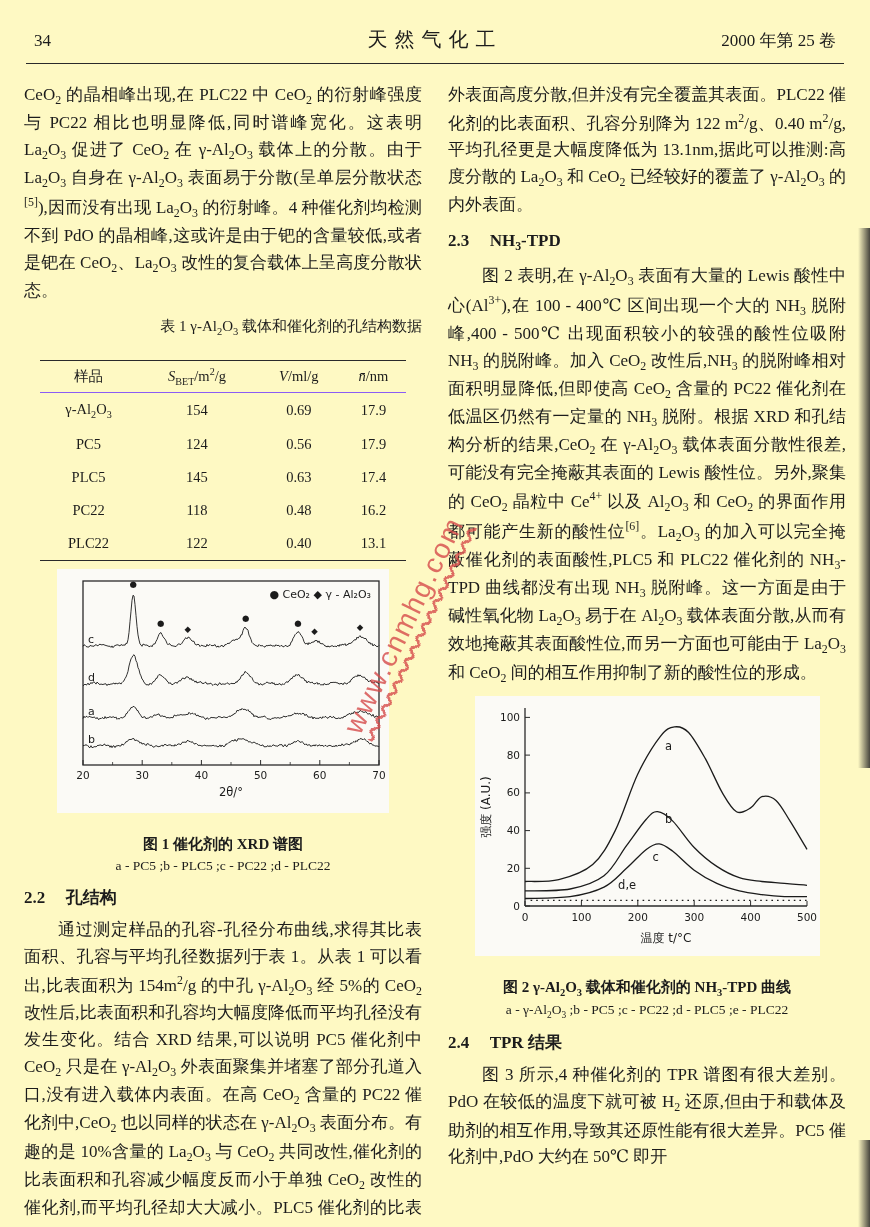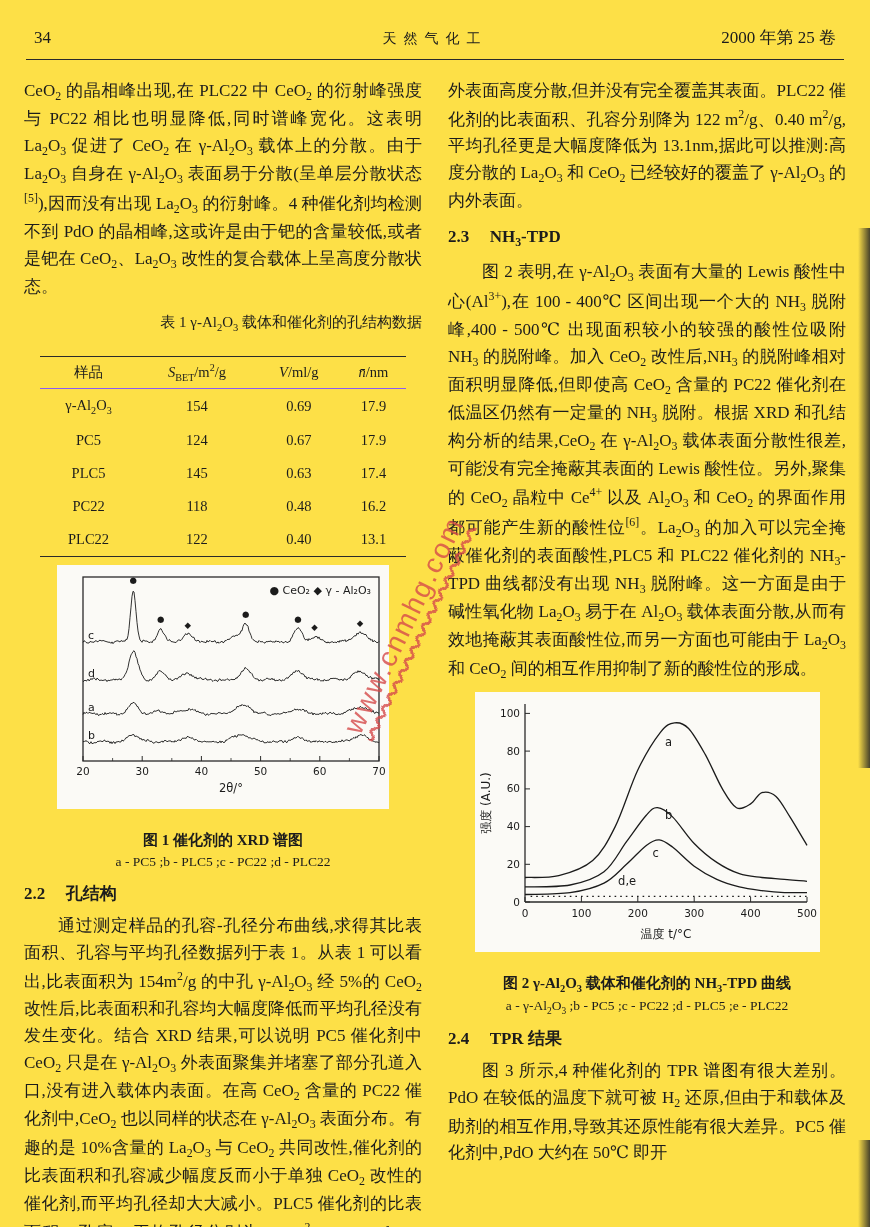--- a/index.html
+++ b/index.html
@@ -1,22 +1,22 @@
 <!DOCTYPE html>
 <html><head>
 <meta charset="utf-8">
 <style>
   *{margin:0;padding:0;box-sizing:border-box}
   html,body{background:#e9e7e2}
   body{width:870px;height:1227px;font-family:"Liberation Serif","DejaVu Serif",serif;color:#1c1c1c}
-  .page{position:relative;width:870px;height:1227px;background:#fde047;overflow:hidden;padding:20px 24px 0 24px}
+  .page{position:relative;width:870px;height:1227px;background:#fef9c3;overflow:hidden;padding:20px 24px 0 24px}
   
   .hdr{display:grid;grid-template-columns:1fr auto 1fr;align-items:baseline;font-size:17px;padding:6px 10px 10px 10px}
   .hdr .pg{justify-self:start}
-  .hdr .jt{justify-self:center;letter-spacing:7px;font-size:14px}
+  .hdr .jt{justify-self:center;letter-spacing:7px;font-size:20px}
   .hdr .iss{justify-self:end}
   .rule{border-top:1.6px solid #2a2a2a;margin:0 2px 18px 2px}
   
   .columns{display:flex;gap:26px}
   .col{width:398px}
   p.body{font-size:17px;line-height:1.58;text-align:justify;text-indent:2em}
   p.noindent{text-indent:0}
   sub,sup{font-size:70%}
   .sec{font-size:17px;font-weight:bold;margin:12px 0 8px 0}
   .sec .num{margin-right:1.2em}
@@ -69,21 +69,21 @@
         <tbody id="t1-body">
             <tr>
               <td>γ-Al<sub>2</sub>O<sub>3</sub></td>
               <td>154</td>
               <td>0.69</td>
               <td>17.9</td>
             </tr>
             <tr>
               <td>PC5</td>
               <td>124</td>
-              <td>0.67</td>
+              <td>0.56</td>
               <td>17.9</td>
             </tr>
             <tr>
               <td>PLC5</td>
               <td>145</td>
               <td>0.63</td>
               <td>17.4</td>
             </tr>
             <tr>
               <td>PC22</td>

